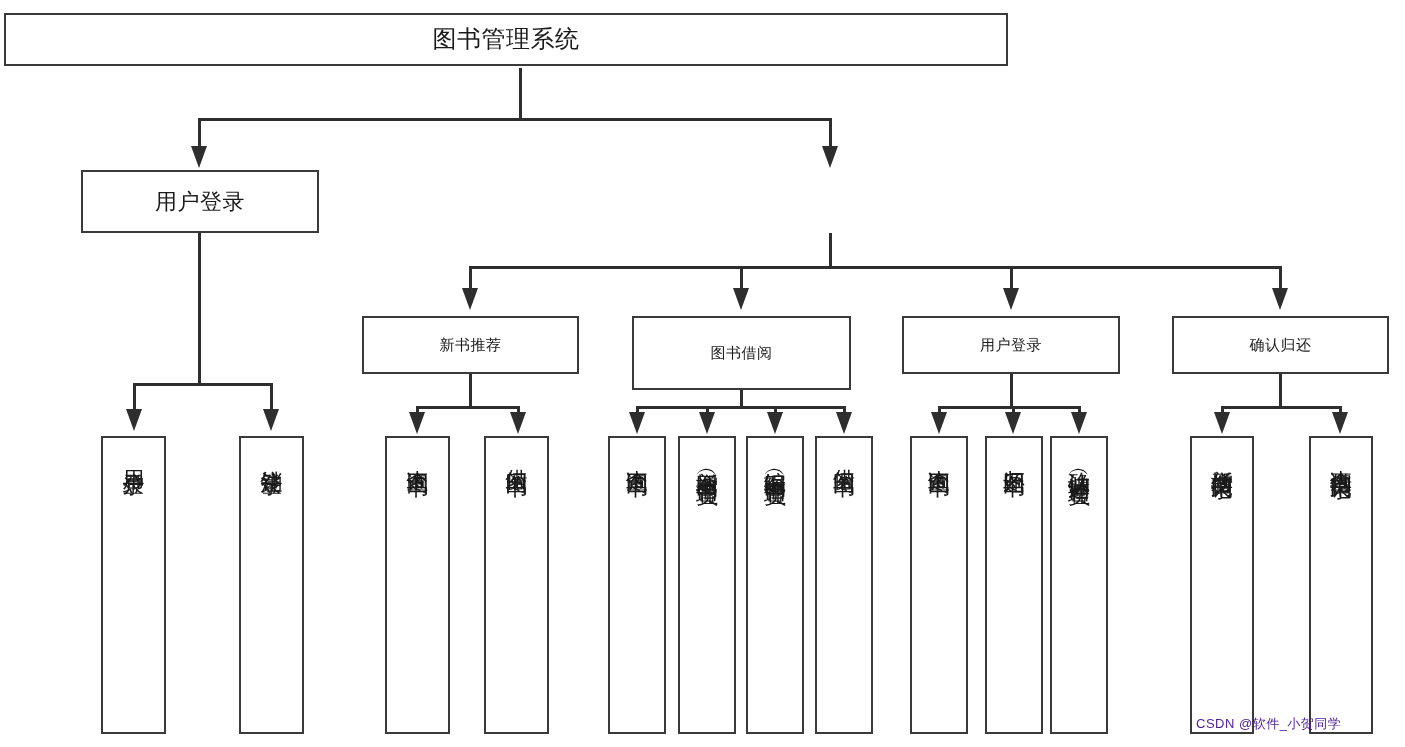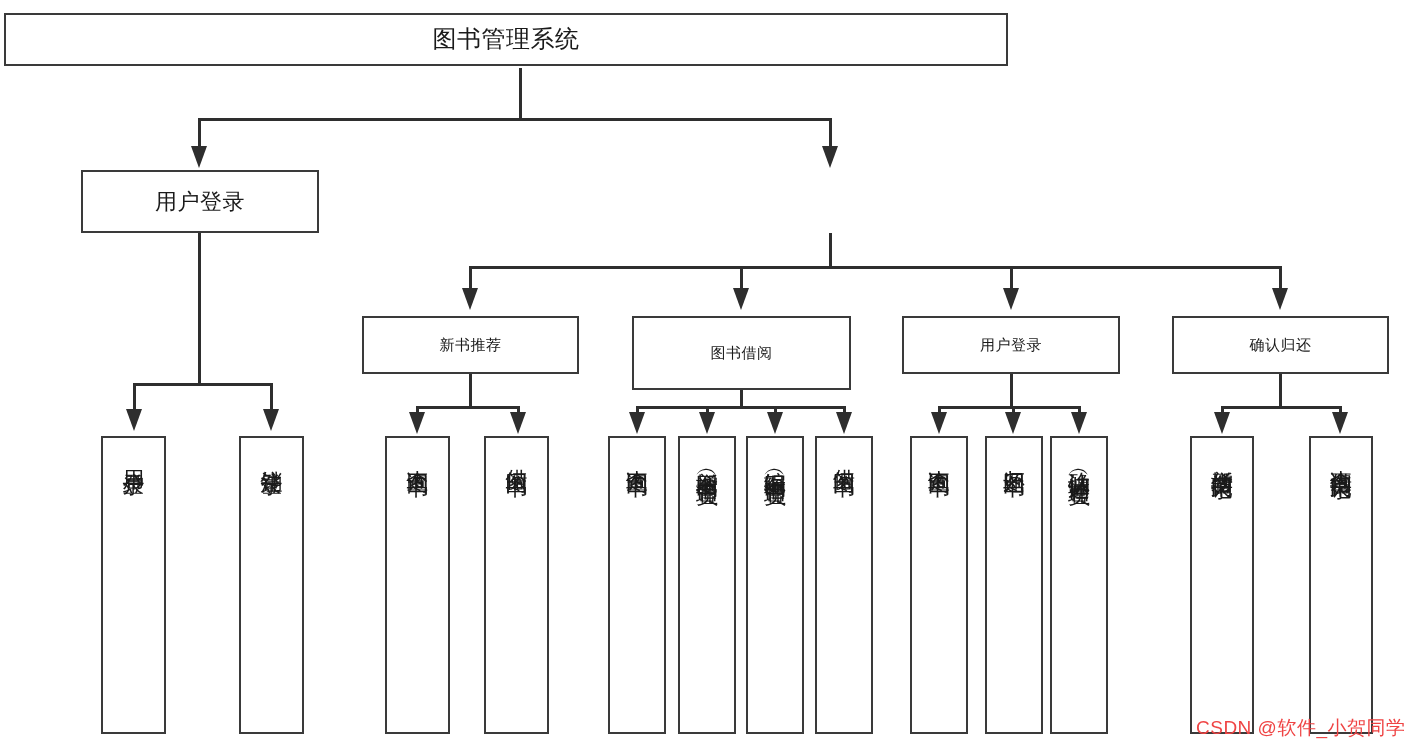--- a/index.html
+++ b/index.html
@@ -75,22 +75,22 @@
     width: 0;
     height: 0;
     border-left: 8px solid transparent;
     border-right: 8px solid transparent;
     border-top: 22px solid #2e2e2e;
   }
 
   
   #watermark {
     position: absolute;
-    color: #ef4444;
-    font-size: 19px;
+    color: #4c1d95;
+    font-size: 13px;
     white-space: nowrap;
     pointer-events: none;
     letter-spacing: 0.5px;
   }
 </style>
 </head>
 <body>
 
 <div id="canvas">
 

